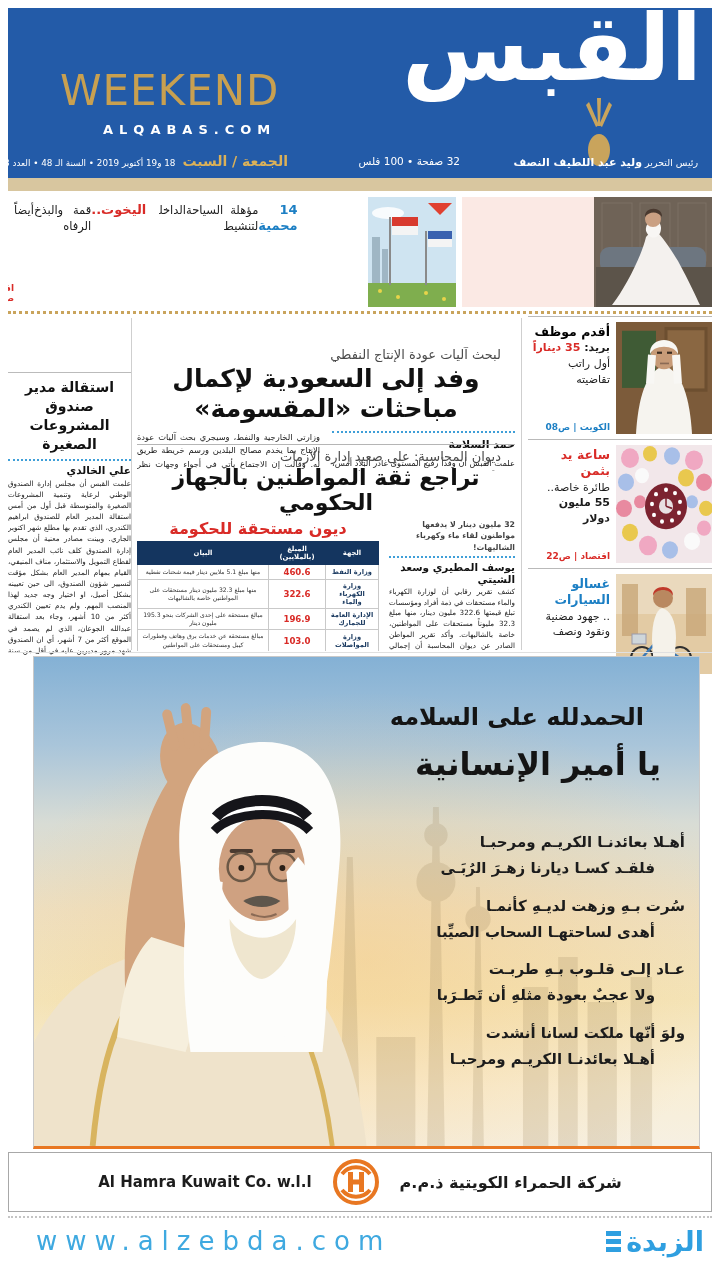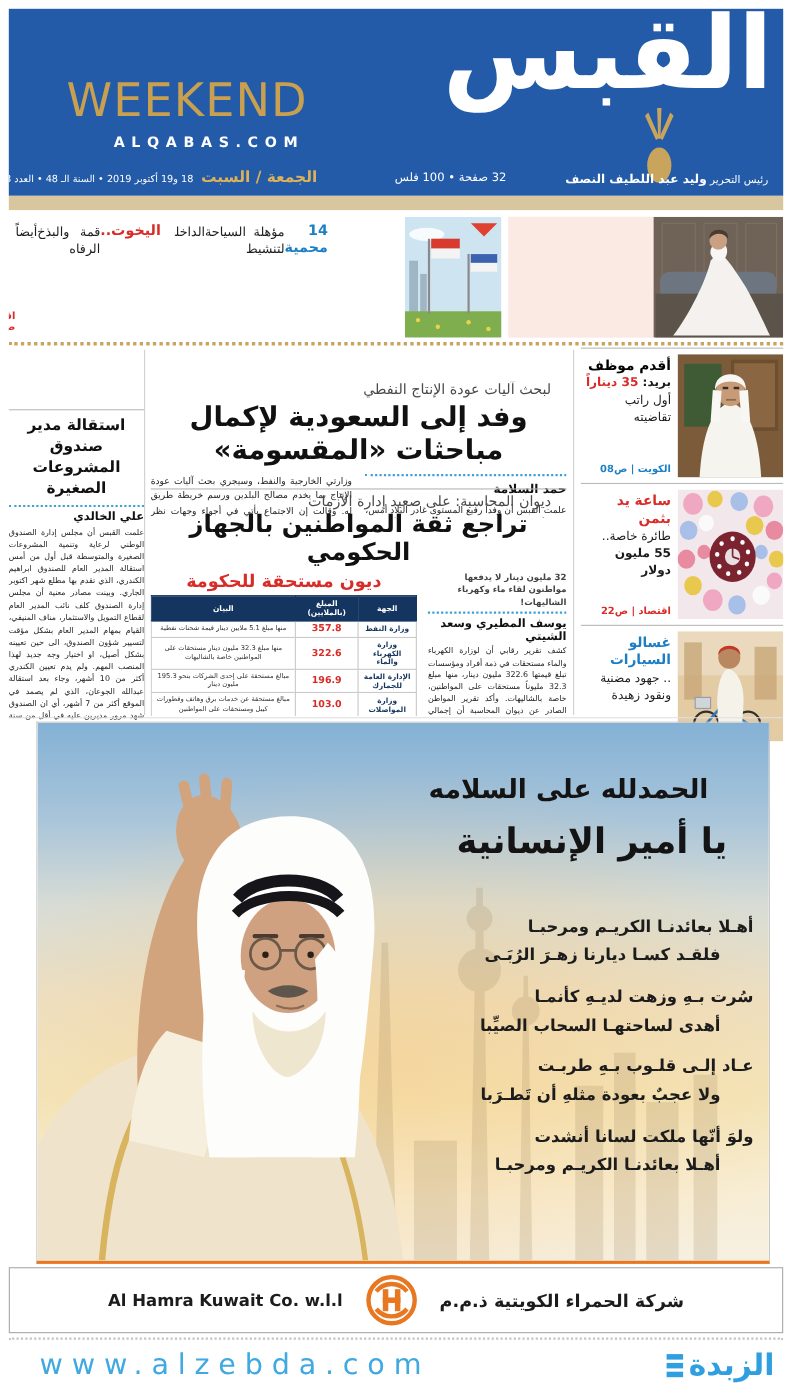--- a/index.html
+++ b/index.html
@@ -287,21 +287,21 @@
         <thead>
           <tr>
             <th>الجهة</th>
             <th>المبلغ (بالملايين)</th>
             <th>البيان</th>
           </tr>
         </thead>
         <tbody>
           <tr>
               <td class="td-entity">وزارة النفط</td>
-              <td class="td-amount">357.8</td>
+              <td class="td-amount">460.6</td>
               <td class="td-desc">منها مبلغ 5.1 ملايين دينار قيمة شحنات نفطية</td>
             </tr>
           <tr>
               <td class="td-entity">وزارة الكهرباء والماء</td>
               <td class="td-amount">322.6</td>
               <td class="td-desc">منها مبلغ 32.3 مليون دينار مستحقات على المواطنين خاصة بالشاليهات</td>
             </tr>
           <tr>
               <td class="td-entity">الإدارة العامة للجمارك</td>
               <td class="td-amount">196.9</td>
@@ -412,21 +412,21 @@
         <path d="M26,84 L40,68 L56,84 M40,68 L64,84" stroke="#3a78b5" stroke-width="2.5" fill="none"></path>
         <rect x="16" y="60" width="14" height="10" fill="#cfd6da" stroke="#99a" stroke-width="1"></rect>
         <path d="M46,34 C40,36 36,48 36,66 L38,96 L58,96 L60,64 C60,46 54,36 46,34Z" fill="#f5f2ea"></path>
         <circle cx="47" cy="24" r="10" fill="#b98860"></circle>
         <path d="M37,22 C36,10 58,10 57,22 C54,14 40,14 37,22Z" fill="#c0392b"></path>
       </svg>
     </div>
     <div class="sb-text">
       <div class="sb-title blue">غسالو السيارات</div>
       <div class="sb-line">.. جهود مضنية</div>
-      <div class="sb-line">ونقود زهيدة</div>
+      <div class="sb-line">ونقود ونصف</div>
       <div class="sb-tag blue">حوار | ص05</div>
     </div>
   </div>
 </div>
 
 <div class="hr2"></div>
 
 <div class="photo">
   <svg class="scene" viewBox="0 0 680 489" preserveAspectRatio="none">
     <defs>

